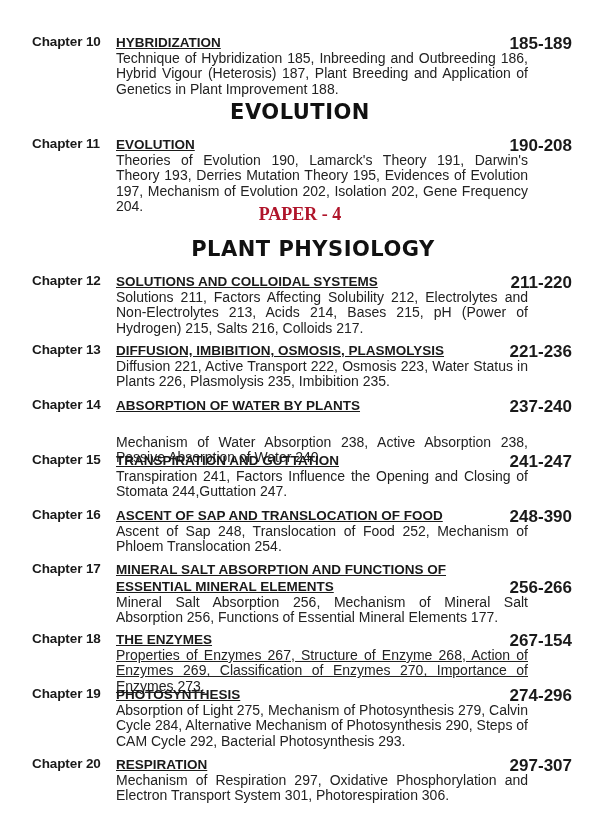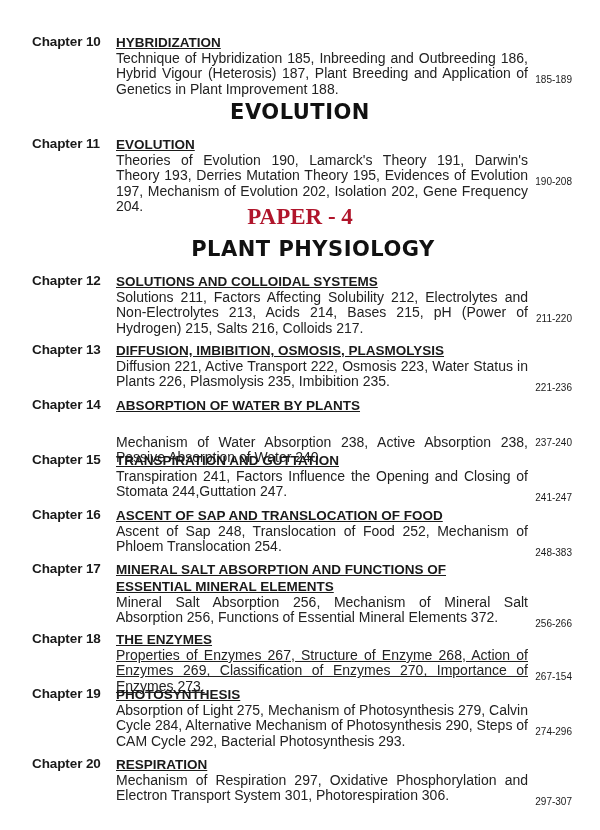--- a/index.html
+++ b/index.html
@@ -1,24 +1,24 @@
 <!DOCTYPE html>
 <html><head>
 <meta charset="utf-8">
 <style>
   html, body { margin: 0; padding: 0; background: #ffffff; }
   body { width: 600px; height: 830px; overflow: hidden; position: relative; font-family: "Liberation Sans", sans-serif; color: #1a1a1a; }
   .page { position: absolute; left: 0; top: 0; width: 600px; height: 830px; }
   .entry { position: absolute; left: 32px; width: 540px; }
   .ch-label { position: absolute; left: 0; top: 0; font-weight: bold; font-size: 13.5px; letter-spacing: -0.1px; }
   .ch-title { position: absolute; left: 84px; top: 0; font-weight: bold; font-size: 13.5px; width: 390px; line-height: 17px; text-decoration: underline; }
-  .ch-pages { position: absolute; right: 0; top: 0; font-weight: normal; font-size: 10px; margin-top: 40px; }
+  .ch-pages { position: absolute; right: 0; top: 0; font-weight: bold; font-size: 17px; }
   .ch-desc { position: absolute; left: 84px; width: 412px; font-size: 14px; line-height: 15.4px; text-align: justify; color: #222; }
   .section-heading { position: absolute; left: 0; width: 600px; text-align: center; font-family: "DejaVu Sans", sans-serif; font-weight: bold; font-size: 21px; letter-spacing: 0.5px; color: #111; }
-  .paper-heading { position: absolute; left: 0; width: 600px; text-align: center; font-family: "Liberation Serif", serif; font-weight: bold; font-size: 23px; color: #b0152b; }
+  .paper-heading { position: absolute; left: 0; width: 600px; text-align: center; font-family: "Liberation Serif", serif; font-weight: bold; font-size: 18px; color: #b0152b; }
 </style>
 </head>
 <body>
 
 <div class="page">
 
   <div class="entry" style="top:34px;">
     <span class="ch-label">Chapter 10</span>
     <span class="ch-title">HYBRIDIZATION</span>
     <span class="ch-pages">185-189</span>
@@ -61,29 +61,29 @@
   <div class="entry" style="top:452px;">
     <span class="ch-label">Chapter 15</span>
     <span class="ch-title">TRANSPIRATION AND GUTTATION</span>
     <span class="ch-pages">241-247</span>
     <div class="ch-desc" style="top:17px;">Transpiration 241, Factors Influence the Opening and Closing of Stomata 244,Guttation 247.</div>
   </div>
 
   <div class="entry" style="top:507px;">
     <span class="ch-label">Chapter 16</span>
     <span class="ch-title" style="width:420px;">ASCENT OF SAP AND TRANSLOCATION OF FOOD</span>
-    <span class="ch-pages">248-383</span>
+    <span class="ch-pages">248-390</span>
     <div class="ch-desc" style="top:17px;">Ascent of Sap 248, Translocation of Food 252, Mechanism of Phloem Translocation 254.</div>
   </div>
 
   <div class="entry" style="top:561px;">
     <span class="ch-label">Chapter 17</span>
     <span class="ch-title" style="width:345px;">MINERAL SALT ABSORPTION AND FUNCTIONS OF ESSENTIAL MINERAL ELEMENTS</span>
     <span class="ch-pages" style="top:17px;">256-266</span>
-    <div class="ch-desc" style="top:34px;">Mineral Salt Absorption 256, Mechanism of Mineral Salt Absorption 256, Functions of Essential Mineral Elements 372.</div>
+    <div class="ch-desc" style="top:34px;">Mineral Salt Absorption 256, Mechanism of Mineral Salt Absorption 256, Functions of Essential Mineral Elements 177.</div>
   </div>
 
   <div class="entry" style="top:631px;">
     <span class="ch-label">Chapter 18</span>
     <span class="ch-title">THE ENZYMES</span>
     <span class="ch-pages">267-154</span>
     <div class="ch-desc" style="top:17px;text-decoration:underline;">Properties of Enzymes 267, Structure of Enzyme 268, Action of Enzymes 269, Classification of Enzymes 270, Importance of Enzymes 273.</div>
   </div>
 
   <div class="entry" style="top:686px;">

